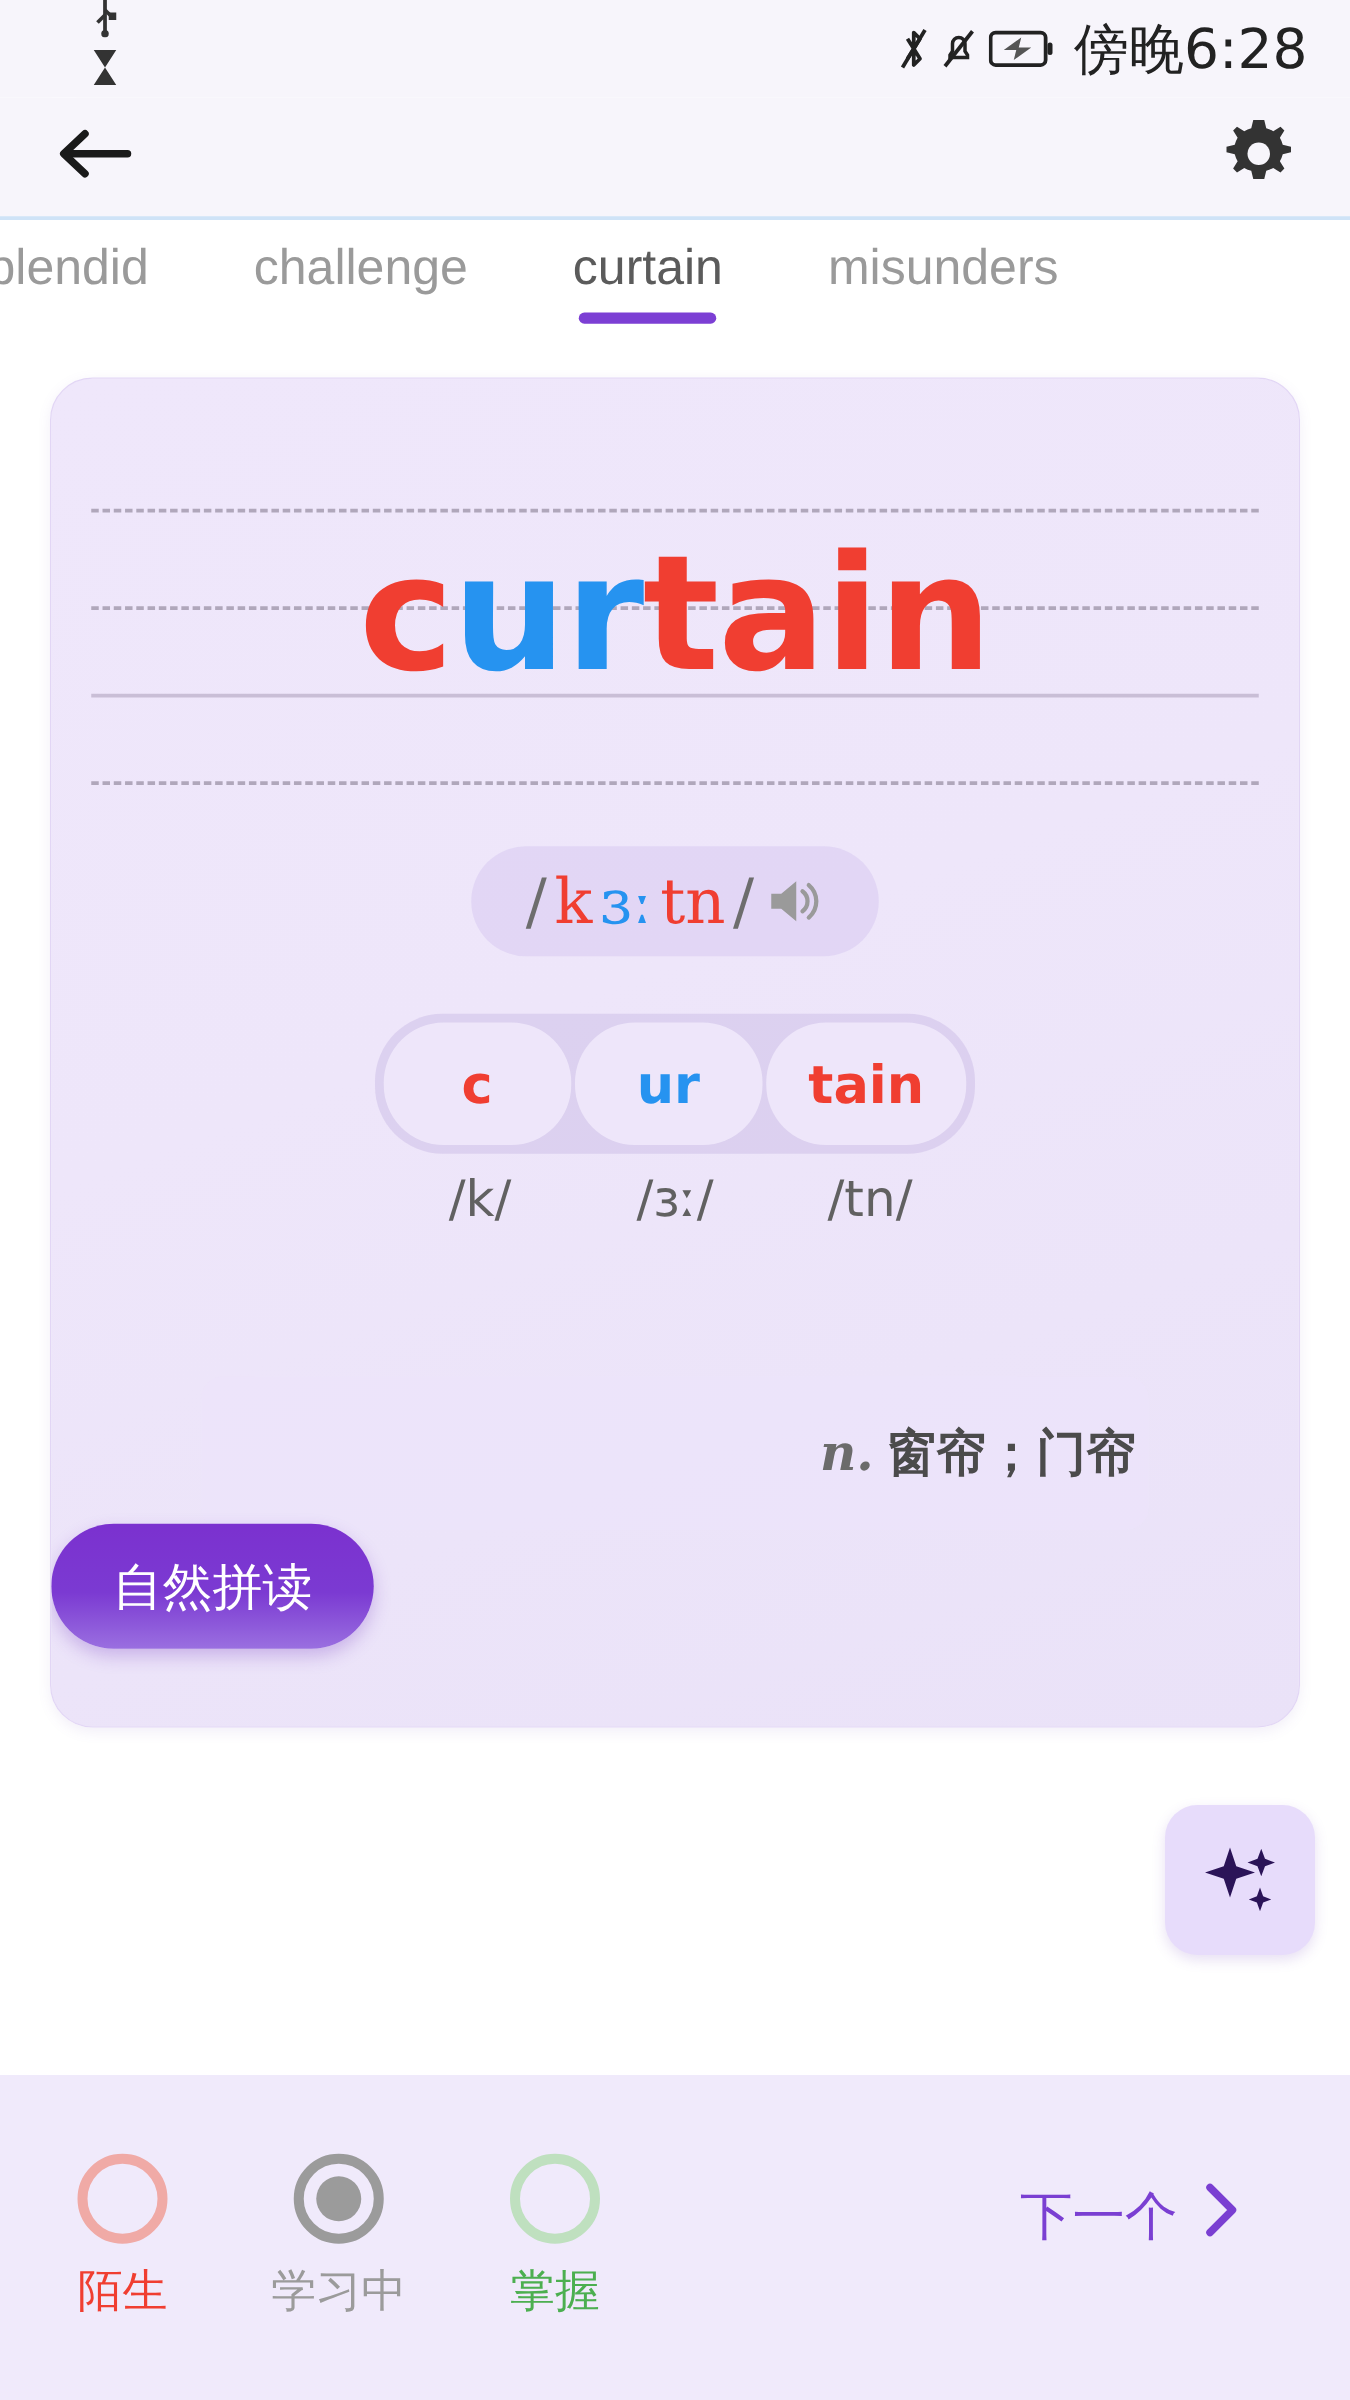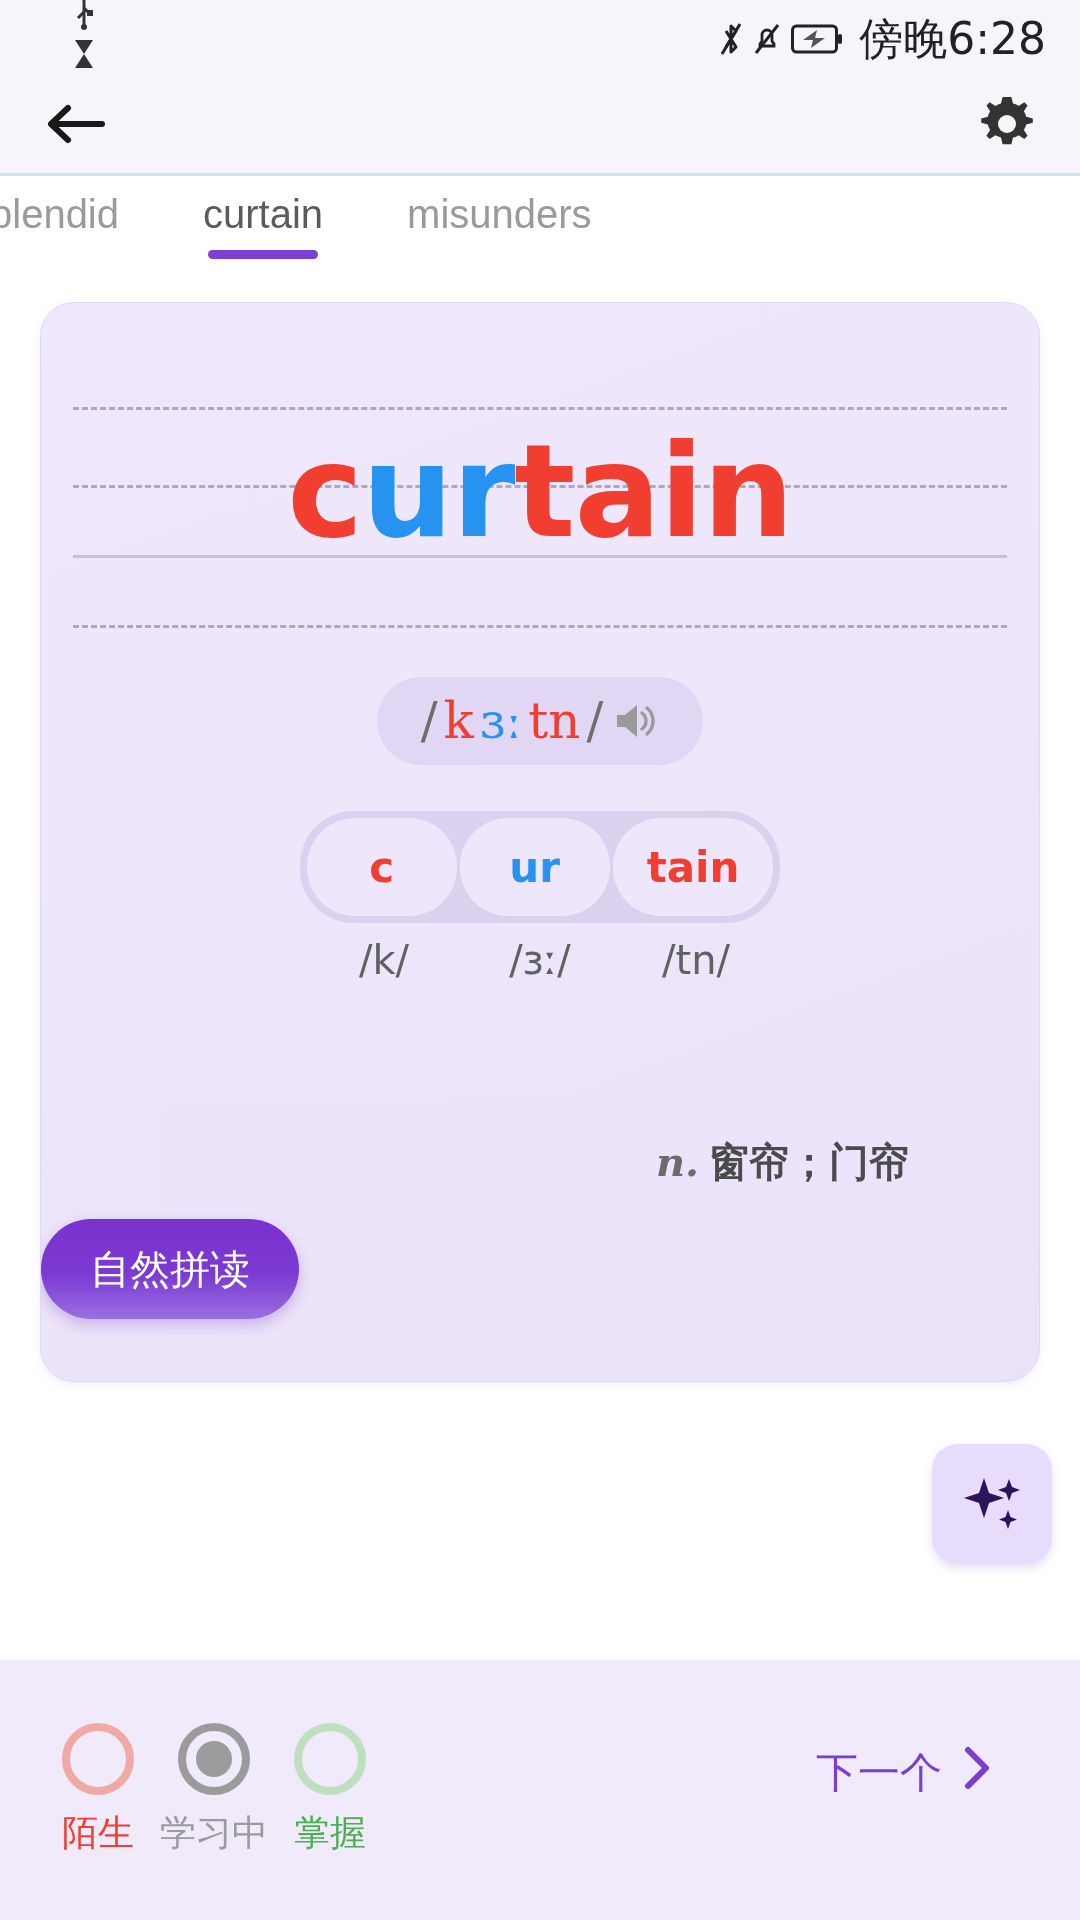--- a/index.html
+++ b/index.html
@@ -230,21 +230,21 @@
 
   
   .bottombar {
     flex: 0 0 auto;
     height: 260px;
     background: #f0eafb;
     display: flex; align-items: center;
     padding: 0 46px;
     position: relative;
   }
-  .status-group { display: flex; align-items: flex-start; gap: 26px; margin-left: 16px;}
+  .status-group { display: flex; align-items: flex-start; gap: 83px; margin-left: 16px;}
   .status-item {
     display: flex; flex-direction: column; align-items: center; gap: 14px;
     cursor: pointer;
   }
   .ring { width: 72px; height: 72px; border-radius: 50%; border: 8px solid #f0aaa6; background: transparent; }
   .ring.gray { border-color: #9b9b9b; display:flex; align-items:center; justify-content:center;}
   .ring.gray .dot { width: 36px; height: 36px; border-radius: 50%; background: #9b9b9b; }
   .ring.green { border-color: #bfe0bf; }
   .status-label { font-size: 36px; font-family: "DejaVu Sans", sans-serif; }
   .lbl-red { color: #f03e31; }
@@ -363,20 +363,23 @@
           <path fill="#333" d="M29 2 l4.4 0 1.6 6.6 a21 21 0 0 1 5.6 2.3 l5.8-3.6 3.1 3.1 -3.6 5.8 a21 21 0 0 1 2.3 5.6 l6.6 1.6 0 4.4 -6.6 1.6 a21 21 0 0 1 -2.3 5.6 l3.6 5.8 -3.1 3.1 -5.8-3.6 a21 21 0 0 1 -5.6 2.3 l-1.6 6.6 -4.4 0 -4.4 0 -1.6-6.6 a21 21 0 0 1 -5.6-2.3 l-5.8 3.6 -3.1-3.1 3.6-5.8 a21 21 0 0 1 -2.3-5.6 l-6.6-1.6 0-4.4 6.6-1.6 a21 21 0 0 1 2.3-5.6 l-3.6-5.8 3.1-3.1 5.8 3.6 a21 21 0 0 1 5.6-2.3 l1.6-6.6 z"></path>
           <circle cx="29" cy="29" r="9" fill="#f7f5fb"></circle>
         </svg>
       </span>
     </span>
   </div>
 
   <div class="tabbar">
     <div class="tab" style="margin-left:-52px;">
       <span>plendid</span>
+    </div>
+    <div class="tab">
+      <span>challenge</span>
     </div>
     <div class="tab active">
       <span>curtain</span>
       <span class="tab-underline"></span>
     </div>
     <div class="tab">
       <span>misunders</span>
     </div>
   </div>
 

